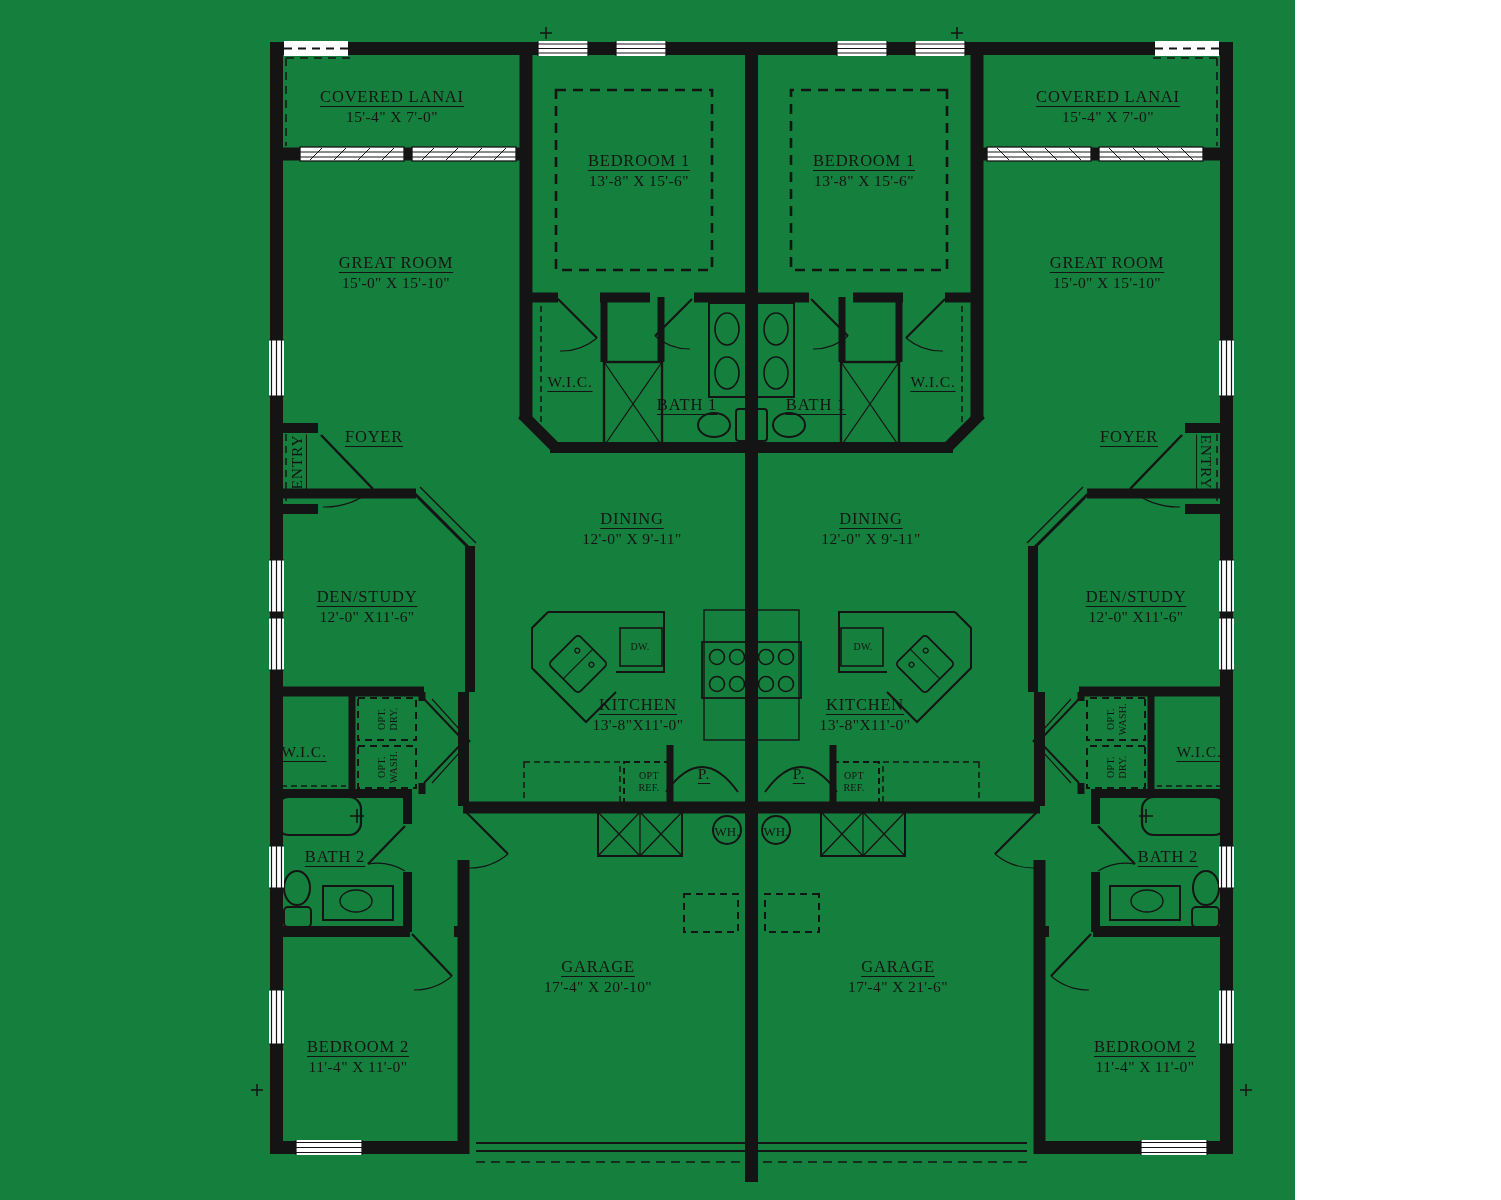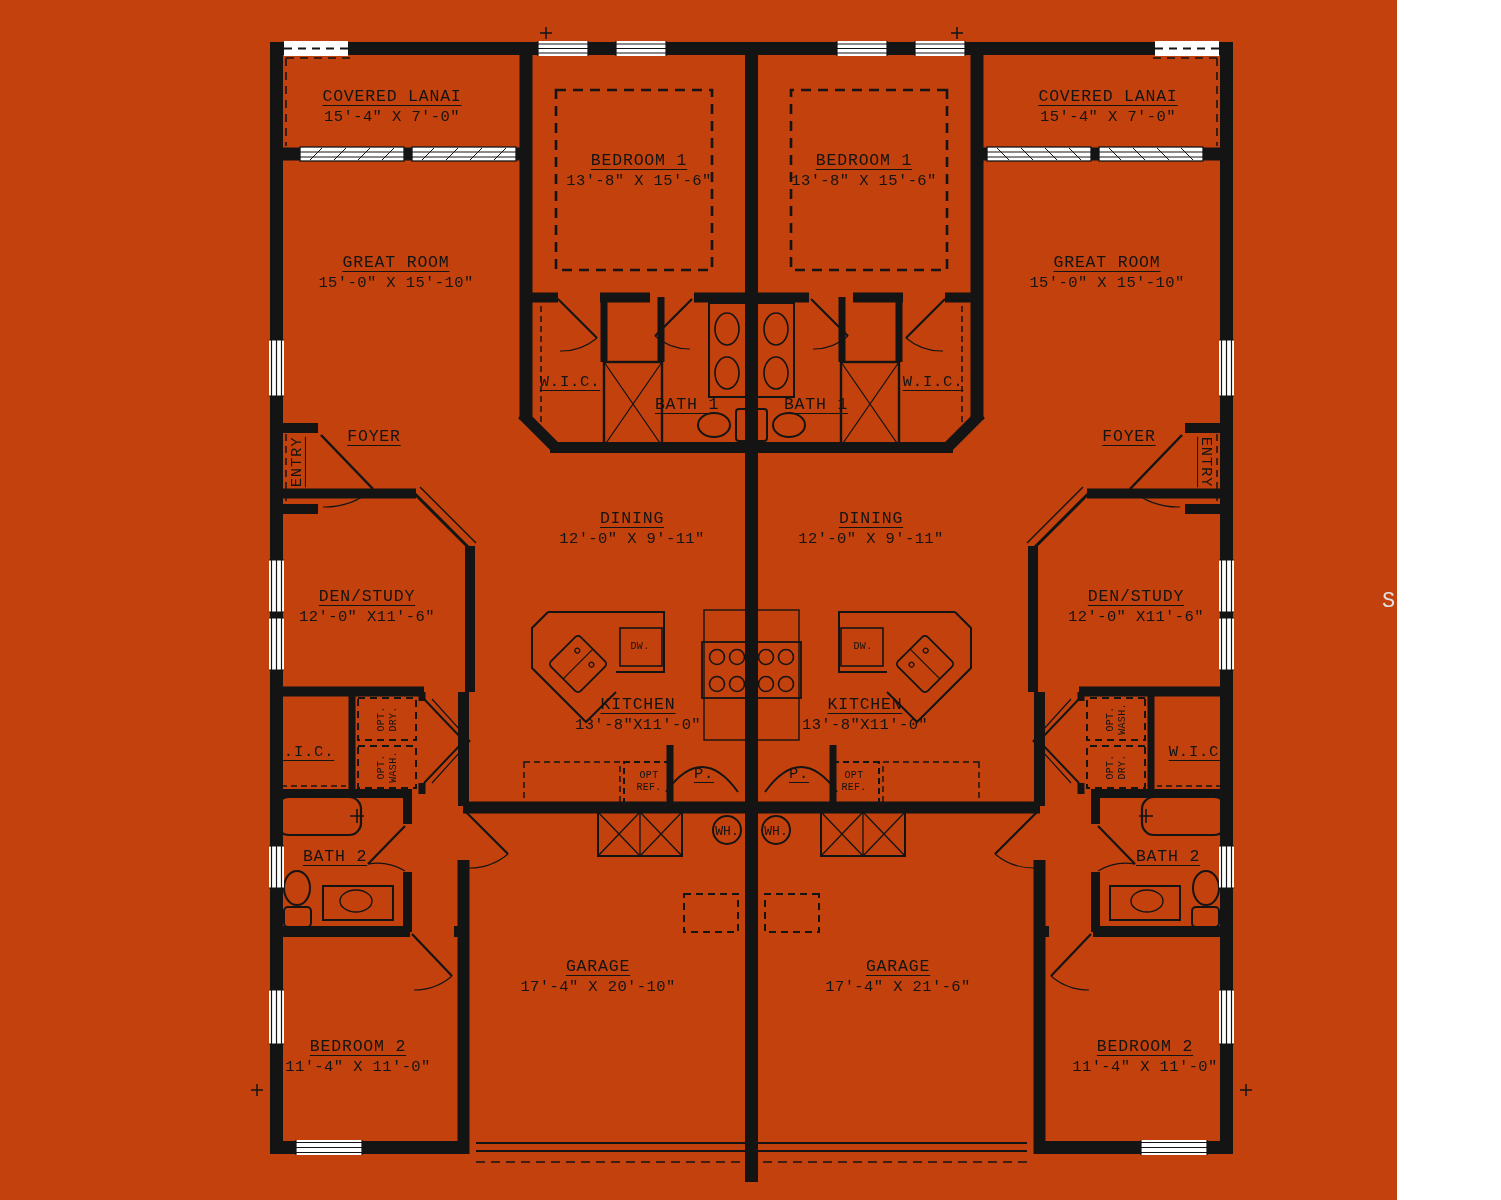--- a/index.html
+++ b/index.html
@@ -1,17 +1,17 @@
 <!DOCTYPE html>
 <html><head>
 <meta charset="utf-8">
 <style>
   html,body{margin:0;padding:0;background:#fff;}
-  .plan{position:relative;width:1397px;height:1200px;background:#c2410c;overflow:hidden;
-        font-family:Liberation Mono, monospace;color:#141414;}
+  .plan{position:relative;width:1295px;height:1200px;background:#15803d;overflow:hidden;
+        font-family:Liberation Serif, serif;color:#141414;}
   .plan-svg{position:absolute;left:0;top:0;}
   .lbl{position:absolute;text-align:center;transform:translateX(-50%);
        line-height:1.3;white-space:nowrap;letter-spacing:0.8px;}
   .room-name{font-size:16.5px;text-decoration:underline;text-underline-offset:4px;text-decoration-thickness:1.4px;}
   .room-dims{font-size:15.5px;letter-spacing:0.4px;}
   .u{text-decoration:underline;text-underline-offset:4px;text-decoration-thickness:1.4px;}
   .mid{font-size:15.5px;}
   .vert{transform:translate(-50%,-50%) rotate(-90deg);transform-origin:center;}
   .vert-r{transform:translate(-50%,-50%) rotate(90deg);transform-origin:center;}
   .tiny{font-size:10px;line-height:1.15;letter-spacing:0.3px;}

